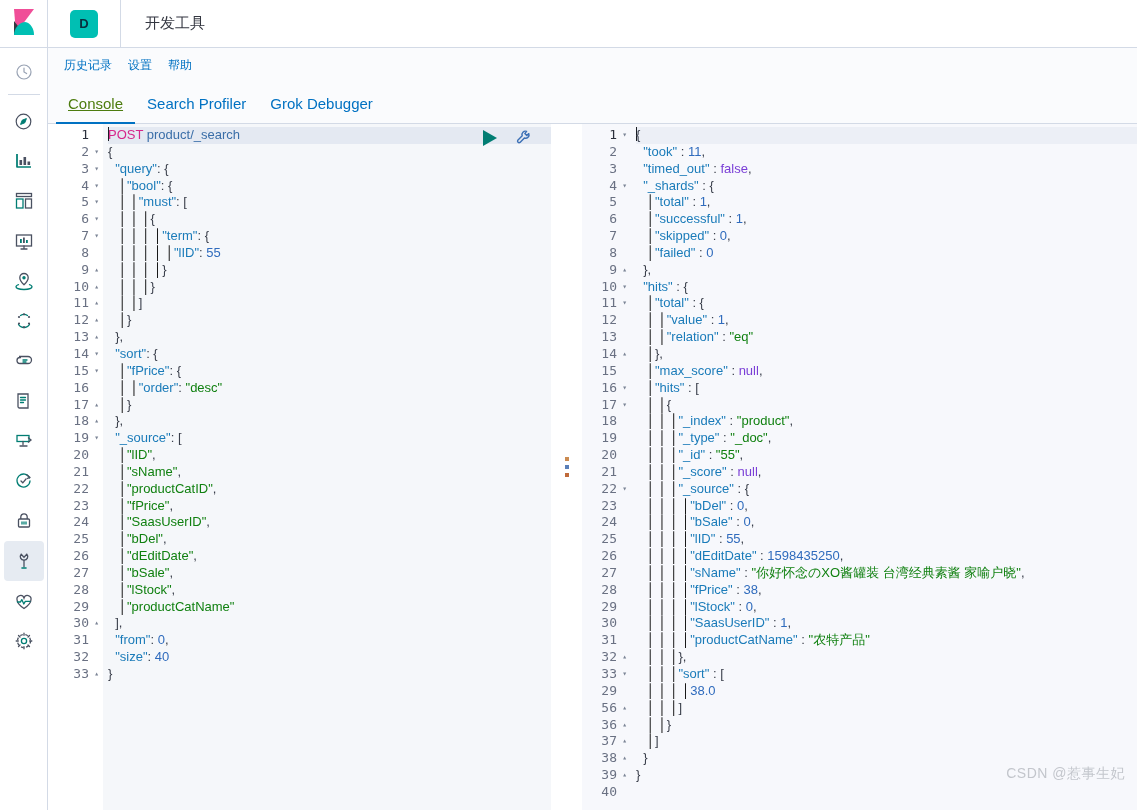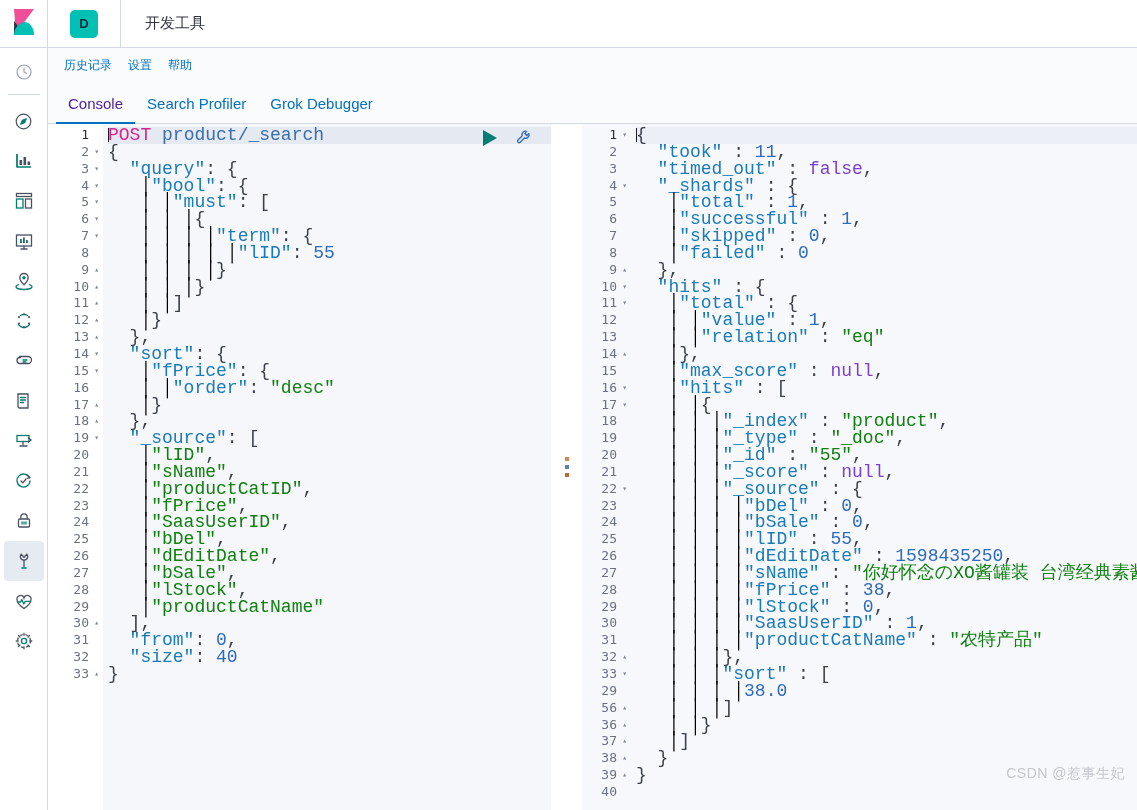--- a/index.html
+++ b/index.html
@@ -79,21 +79,21 @@
     padding-left: 8px;
     background: #fafbfd;
     border-bottom: 1px solid #d3dae6;
   }
   .tab {
     font-size: 15px; color: #0071c2;
     padding: 0 12px 10px 12px;
     border-bottom: 2px solid transparent;
     margin-bottom: -1px;
   }
-  .tab.active { color: #4c1d95; border-bottom-color: #0071c2; }
+  .tab.active { color: #4d7c0f; border-bottom-color: #0071c2; text-decoration: underline; }
 
   
   .console {
     flex: 1 1 auto; display: flex; min-height: 0;
     background: #ffffff;
     position: relative;
   }
   .pane { display: flex; min-height: 0; overflow: hidden; position: relative; }
   .pane-left { flex: 0 0 503px; background: #f5f7fa; }
   .splitter {
@@ -126,22 +126,22 @@
     white-space: nowrap;
   }
   .gutter .ln .num { }
   .gutter .ln .fold { font-size: 8px; color: #7c8596; width: 7px; display: inline-block; }
   .gutter .ln.cur { color: #2a2f3b; }
 
   .code {
     flex: 1 1 auto; min-width: 0;
     padding-top: 3px;
     padding-left: 5px;
-    font-family: Liberation Mono, monospace;
-    font-size: 18px;
+    font-family: Liberation Sans, sans-serif;
+    font-size: 13px;
     overflow: hidden;
     position: relative;
   }
   .pane-left .code { background: #f5f7fa; }
   .pane-right .code { background: #f7f8fc; }
   .code .line {
     height: 16.85px; line-height: 16.85px;
     white-space: pre;
   }
   .code .line.cur { background: #e4e9f2; }

